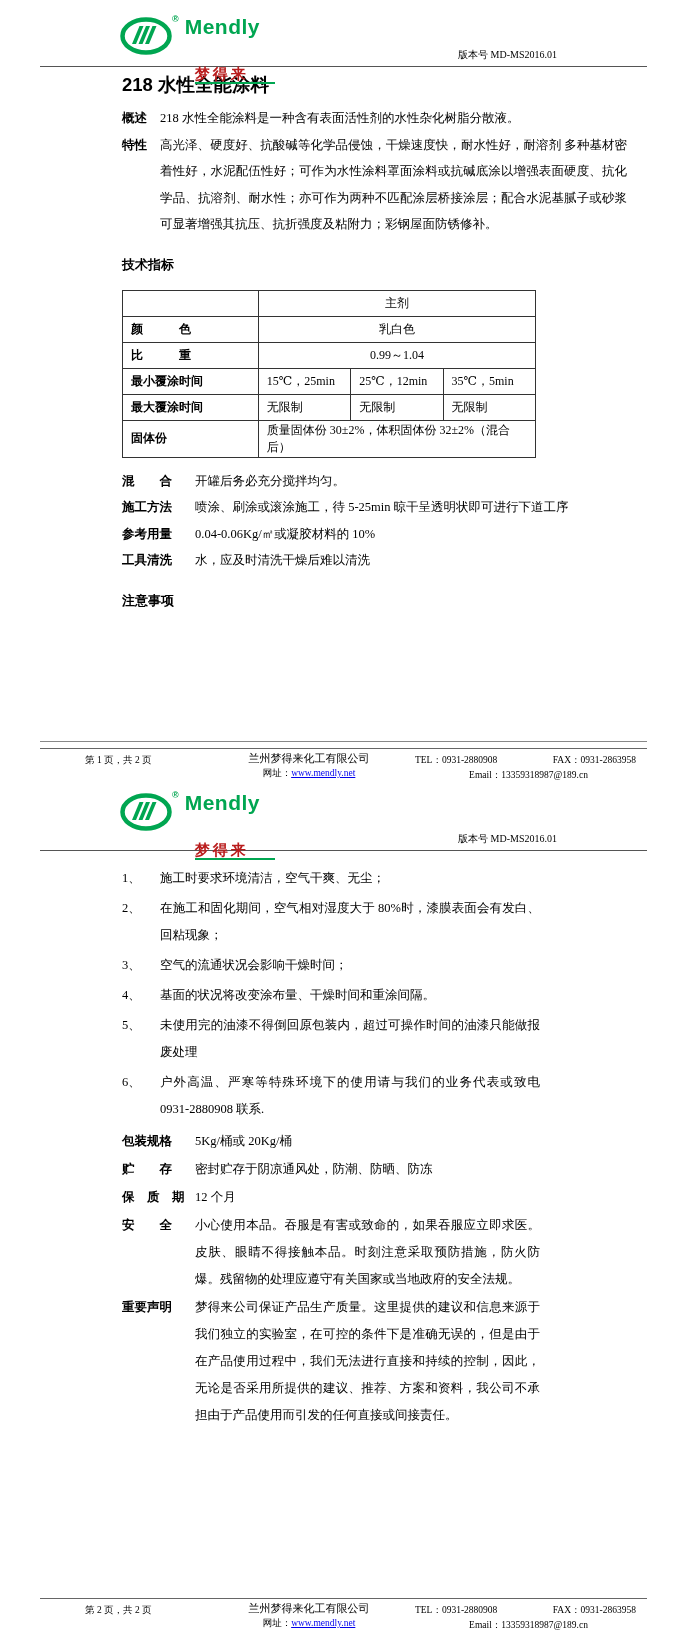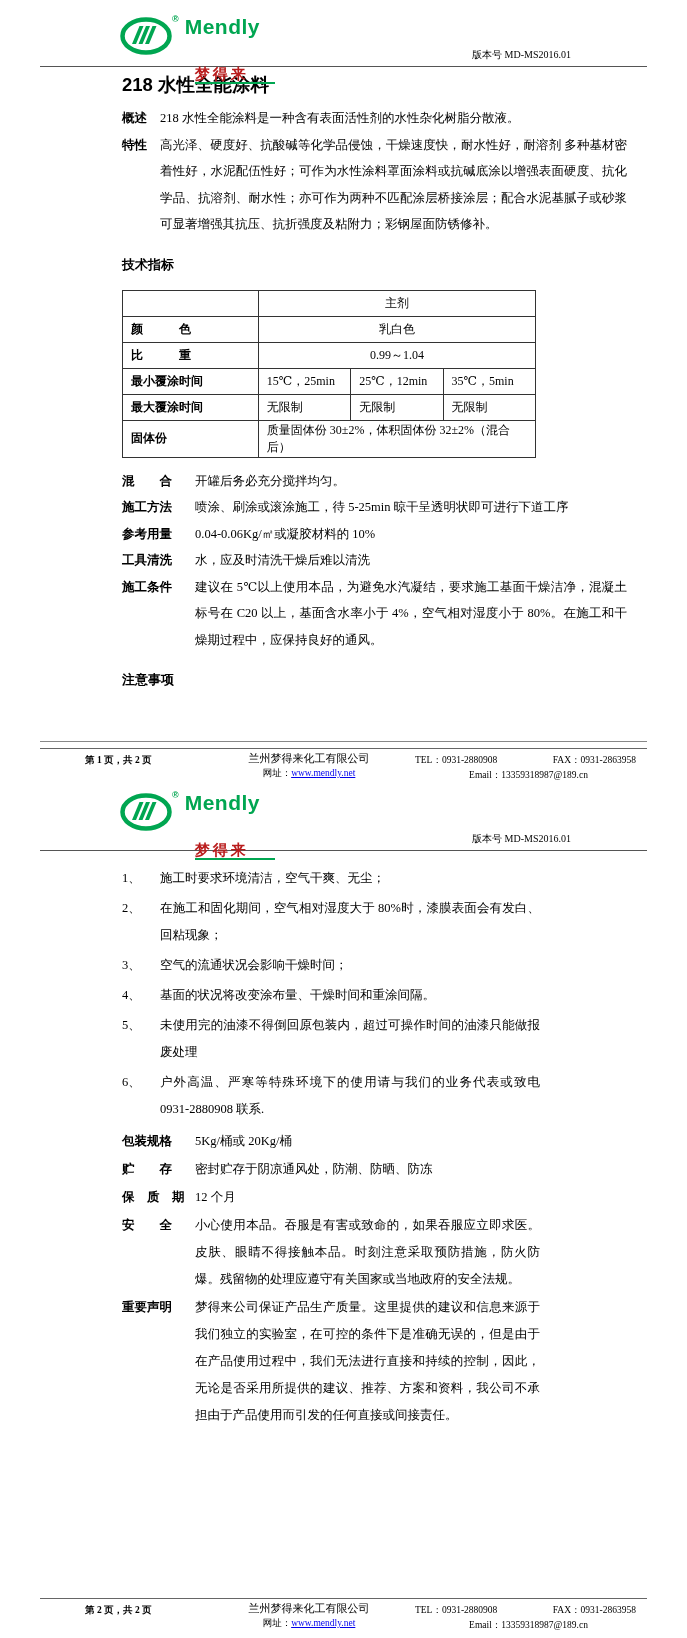--- a/index.html
+++ b/index.html
@@ -19,21 +19,21 @@
   .logo { position: absolute; left: 80px; top: 0; display: flex; align-items: flex-start; }
   .logo-mark { display: block; }
   .reg { color: #00A651; font-size: 9px; font-weight: bold; position: relative; top: -2px; left: -4px;
          font-family: "Liberation Sans", sans-serif; }
   .logo-text { margin-left: 2px; line-height: 1; }
   .brand { font-family: "Liberation Sans", "DejaVu Sans", sans-serif; font-weight: 800;
            font-size: 21px; color: #00A651; letter-spacing: 0.5px; }
   .brand-cn { font-family: "Liberation Sans", "DejaVu Sans", sans-serif; font-weight: bold;
               font-size: 15px; color: #b91c1c; letter-spacing: 3px; margin-left: 10px;
               display: inline-block; border-bottom: 2.5px solid #00A651; padding: 1px 26px 1px 0; margin-top: 28px; }
-  .version { position: absolute; right: 76px; bottom: 2px; font-size: 10px; }
+  .version { position: absolute; right: 90px; bottom: 2px; font-size: 10px; }
   .head-rule { border: none; border-top: 1.2px solid #555; margin: 2px 40px 0 40px; }
 
   
   .doc-title { font-family: "Liberation Sans", "DejaVu Sans", sans-serif; font-weight: bold;
                font-size: 18.5px; margin: 5px 147px 0 122px; }
   .content { margin: 8px 60px 0 122px; line-height: 26.5px; }
   .kv { display: flex; }
   .kv .k { flex: 0 0 38px; font-weight: bold; font-family: "Liberation Sans", sans-serif; font-size: 12.5px; }
   .kv .v { flex: 1; text-align: justify; }
   .kv2 .k { flex: 0 0 73px; }
@@ -44,21 +44,21 @@
   .spec-table td { border: 1px solid #333; height: 23px; padding: 1px 8px; vertical-align: middle; }
   .spec-table td.lbl { width: 120px; font-weight: bold; font-family: "Liberation Sans", sans-serif; }
   .spec-table td.ctr { text-align: center; }
   .spec-table td.c { width: 76px; }
 
   
   .page-footer { margin-top: auto; padding-bottom: 6px; }
   .pre-rule { border: none; border-top: 1px solid #888; margin: 0 40px 6px 40px; }
   .main-rule { border: none; border-top: 1.2px solid #666; margin: 0 40px 2px 40px; }
   .footer-row { display: flex; margin: 1px 45px 0 45px; font-size: 9.5px; align-items: flex-start; }
-  .f-page { width: 168px; padding-left: 40px; box-sizing: border-box; padding-top: 3px; font-weight: bold; }
+  .f-page { width: 168px; padding-left: 40px; box-sizing: border-box; padding-top: 3px; }
   .f-company { width: 192px; text-align: center; }
   .f-company-name { font-family: "Liberation Sans", sans-serif; font-weight: normal; font-size: 11px; }
   .f-web { margin-top: 1px; }
   .f-link { color: #0000EE; text-decoration: underline; }
   .f-contact { flex: 1; padding-left: 10px; padding-top: 3px; }
   .f-line1 { display: flex; justify-content: space-between; padding-right: 6px; }
   .f-line2 { text-align: center; margin-top: 2px; }
 
   
   .notes { margin: 14px 147px 0 122px; line-height: 27px; }
@@ -152,24 +152,20 @@
       <span class="v">喷涂、刷涂或滚涂施工，待 5-25min 晾干呈透明状即可进行下道工序</span>
     </div>
     <div class="kv kv2">
       <span class="k">参考用量</span>
       <span class="v">0.04-0.06Kg/㎡或凝胶材料的 10%</span>
     </div>
     <div class="kv kv2">
       <span class="k">工具清洗</span>
       <span class="v">水，应及时清洗干燥后难以清洗</span>
     </div>
-    <div class="kv kv2">
-      <span class="k">施工条件</span>
-      <span class="v">建议在 5℃以上使用本品，为避免水汽凝结，要求施工基面干燥洁净，混凝土标号在 C20 以上，基面含水率小于 4%，空气相对湿度小于 80%。在施工和干燥期过程中，应保持良好的通风。</span>
-    </div>
   </div>
 
   <div class="heading">注意事项</div>
 
   <div class="page-footer">
     <hr class="pre-rule">
     <hr class="main-rule">
     <div class="footer-row">
       <span class="f-page">第 1 页，共 2 页</span>
       <div class="f-company">

